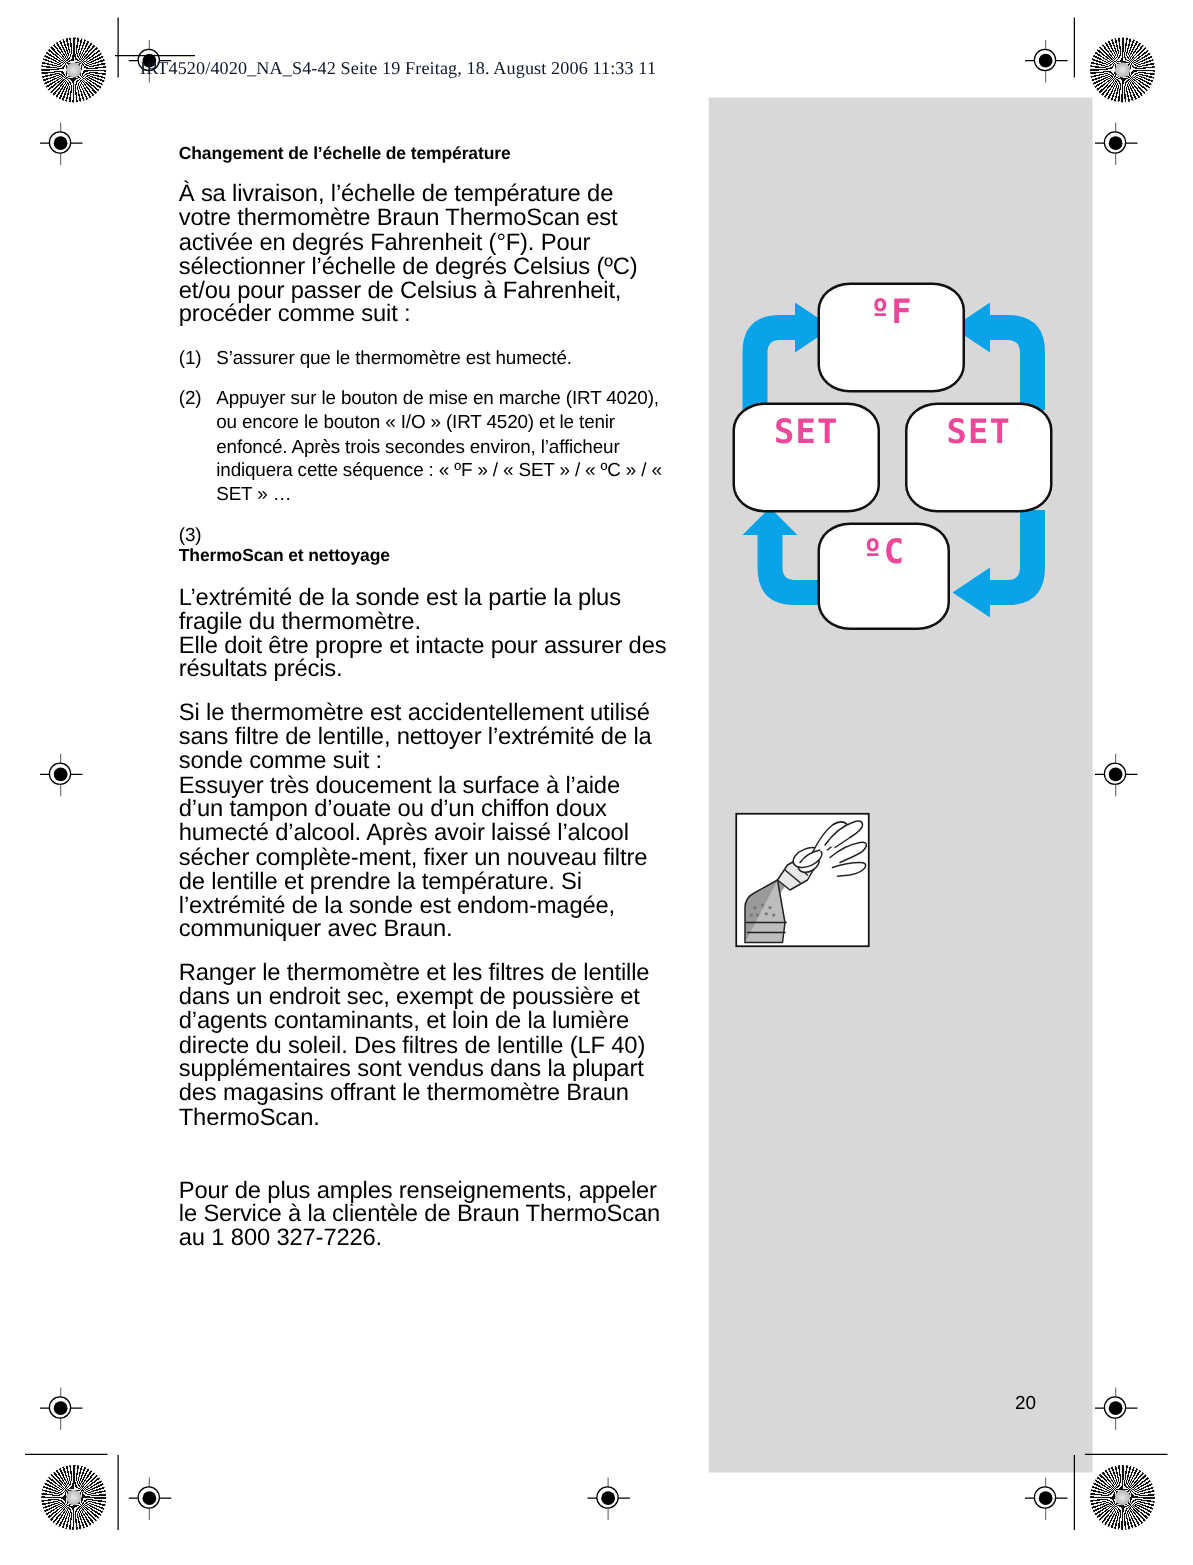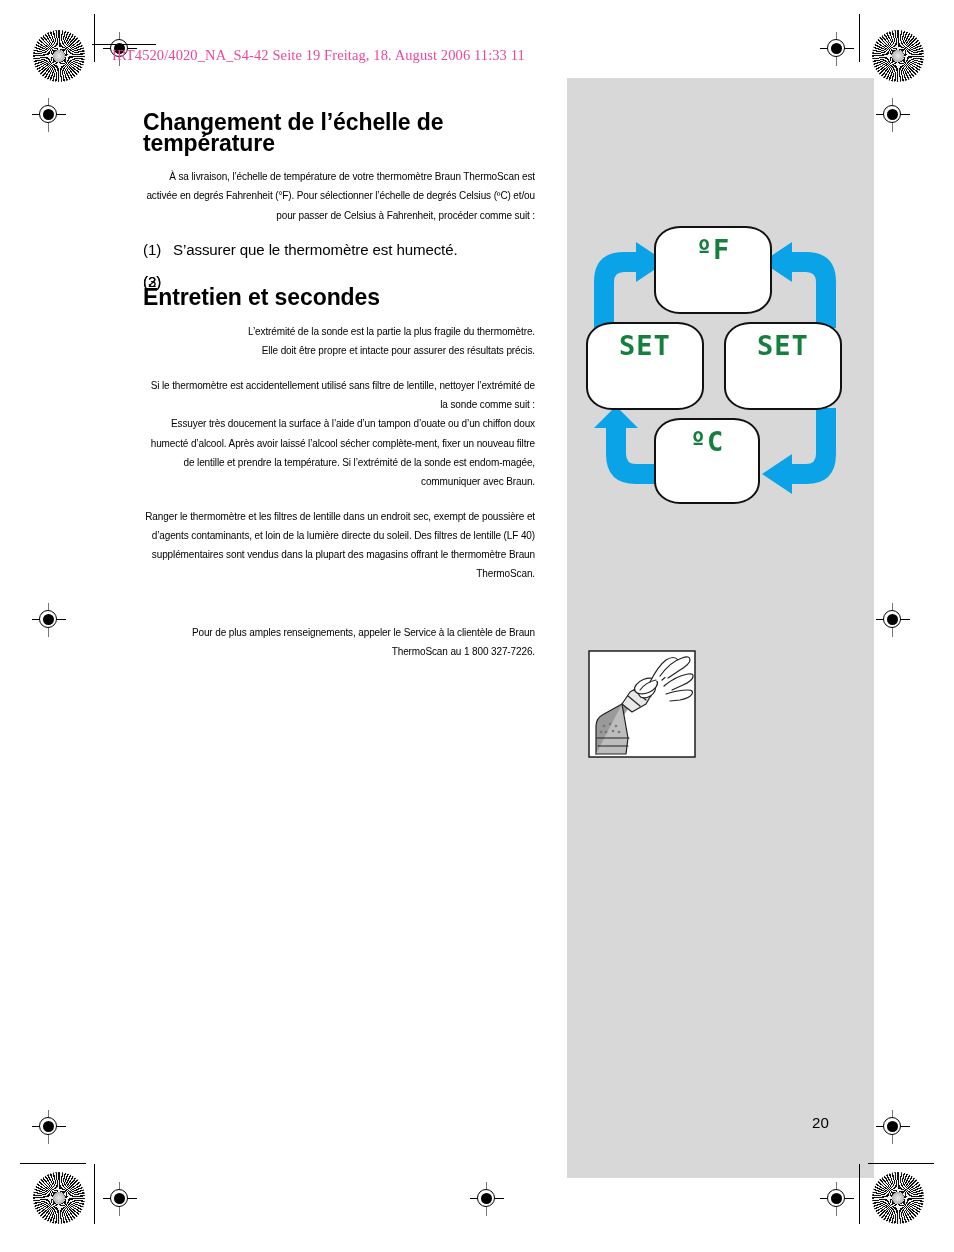--- a/index.html
+++ b/index.html
@@ -43,21 +43,21 @@
     border-top: 1px solid #000;
   }
   #header-text {
     position: absolute;
     left: 112px;
     top: 47px;
     font-family: "Liberation Serif", serif;
     font-size: 14.5px;
     letter-spacing: 0.1px;
     white-space: nowrap;
-    color: #ec4899;
+    color: #0f172a;
   }
 
   
   .reg-target {
     position: absolute;
     width: 34px;
     height: 34px;
   }
   .reg-target .ring {
     position: absolute;
@@ -112,36 +112,35 @@
   }
 
   
   #text-column {
     position: absolute;
     left: 143px;
     top: 112px;
     width: 392px;
   }
   h2.sec-title {
-    font-size: 23px;
+    font-size: 14px;
     font-weight: bold;
     line-height: 21px;
     margin: 0 0 13px 0;
     letter-spacing: -0.1px;
   }
   h2.sec-title.second {
     margin-top: 28px;
     margin-bottom: 14px;
   }
   p.body {
-    font-size: 10px;
+    font-size: 19px;
     line-height: 19.3px;
     margin: 0 0 15px 0;
     letter-spacing: -0.12px;
-    text-align: right;
   }
   p.body:last-child { margin-bottom: 0; margin-top: 39px; }
 
   ol.steps {
     list-style: none;
     margin: 0 0 16px 0;
     padding: 0;
   }
   ol.steps li {
     position: relative;
@@ -176,21 +175,21 @@
   .lcd .seg {
     position: absolute;
     left: 0; right: 0;
     top: 7px;
     text-align: center;
     font-family: "DejaVu Sans Mono", monospace;
     font-weight: bold;
     font-size: 27px;
     letter-spacing: 1px;
     line-height: 30px;
-    color: #15803d;
+    color: #ec4899;
   }
   #lcd-top    { left: 68px; top: 0px;   width: 118px; height: 88px; }
   #lcd-right  { left: 138px; top: 96px; width: 118px; height: 88px; }
   #lcd-bottom { left: 68px; top: 192px; width: 106px; height: 86px; }
   #lcd-left   { left: 0px;  top: 96px;  width: 118px; height: 88px; }
 
   .arrow { position: absolute; }
 </style>
 </head>
 <body>
@@ -287,27 +286,28 @@
 
     <p class="body">À sa livraison, l’échelle de température de votre thermomètre Braun ThermoScan est activée en degrés Fahrenheit (°F). Pour sélectionner l’échelle de degrés Celsius (ºC) et/ou pour passer de Celsius à Fahrenheit, procéder comme suit :</p>
 
     <ol class="steps">
       <li>
         <span class="marker">(1)</span>
         <span>S’assurer que le thermomètre est humecté.</span>
       </li>
       <li>
         <span class="marker">(2)</span>
+        <span>Appuyer sur le bouton de mise en marche (IRT 4020), ou encore le bouton « I/O » (IRT 4520) et le tenir enfoncé. Après trois secondes environ, l’afficheur indiquera cette séquence : « ºF » / « SET » / « ºC » / « SET » …</span>
       </li>
       <li>
         <span class="marker">(3)</span>
       </li>
     </ol>
 
-    <h2 class="sec-title second">Entretien et secondes</h2>
+    <h2 class="sec-title second">ThermoScan et nettoyage</h2>
 
     <p class="body">L’extrémité de la sonde est la partie la plus fragile du thermomètre.<br>Elle doit être propre et intacte pour assurer des résultats précis.</p>
     <p class="body">Si le thermomètre est accidentellement utilisé sans filtre de lentille, nettoyer l’extrémité de la sonde comme suit :<br>Essuyer très doucement la surface à l’aide d’un tampon d’ouate ou d’un chiffon doux humecté d’alcool. Après avoir laissé l’alcool sécher complète-ment, fixer un nouveau filtre de lentille et prendre la température. Si l’extrémité de la sonde est endom-magée, communiquer avec Braun.</p>
     <p class="body">Ranger le thermomètre et les filtres de lentille dans un endroit sec, exempt de poussière et d’agents contaminants, et loin de la lumière directe du soleil. Des filtres de lentille (LF 40) supplémentaires sont vendus dans la plupart des magasins offrant le thermomètre Braun ThermoScan.</p>
     <p class="body">Pour de plus amples renseignements, appeler le Service à la clientèle de Braun ThermoScan au 1 800 327-7226.</p>
   </div>
 
   <div id="cycle-diagram">
 
     <svg class="arrow" style="left:6px; top:16px;" width="76" height="86" viewBox="0 0 76 86">

